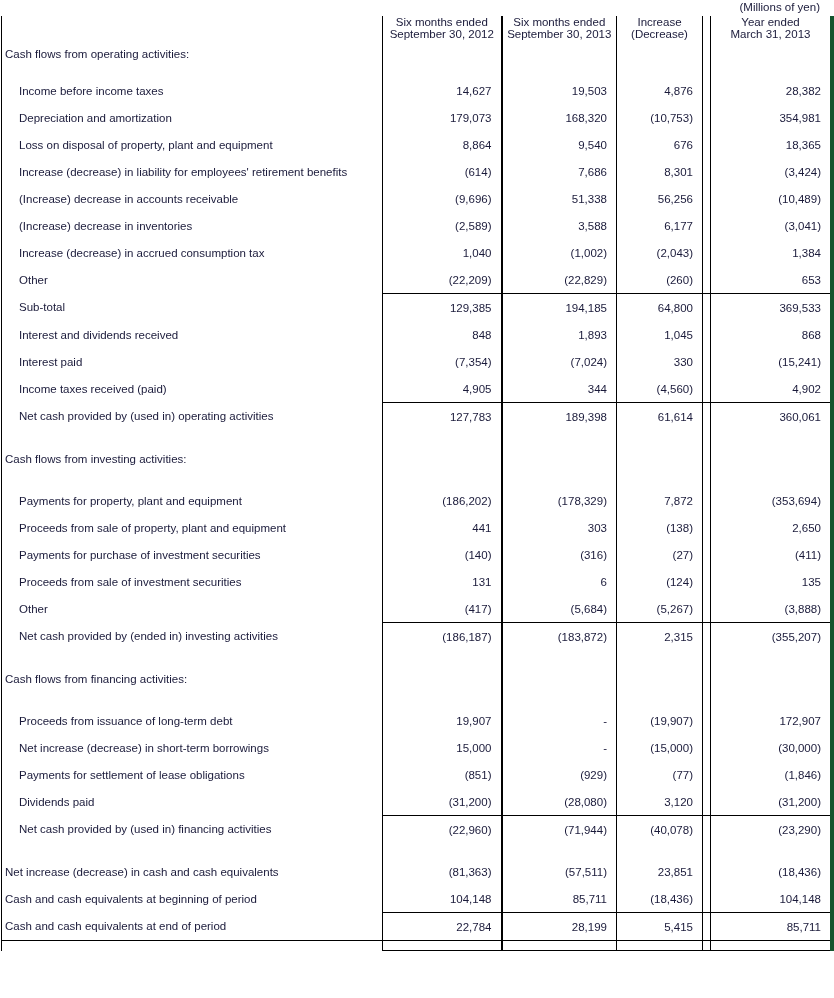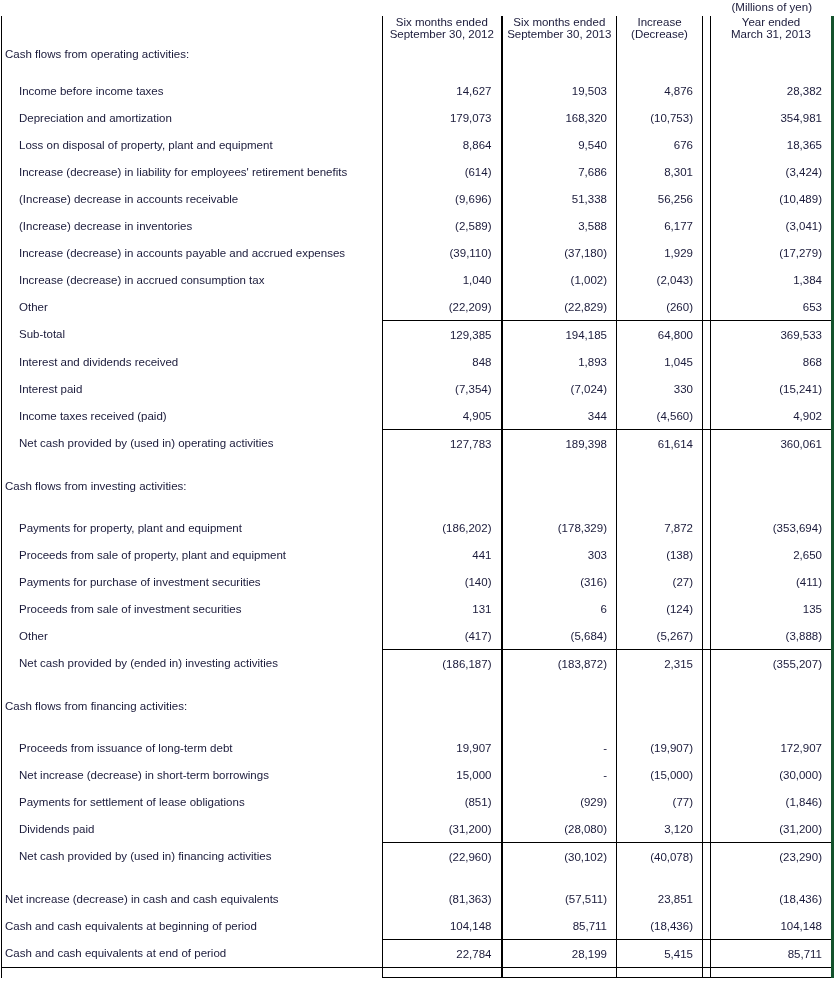--- a/index.html
+++ b/index.html
@@ -19,21 +19,21 @@
     position: relative;
     width: 834px;
     height: 998px;
     box-sizing: border-box;
   }
 
   
   .units-caption {
     position: absolute;
     top: 1px;
-    right: 22px;
+    right: 14px;
     font-size: 11.5px;
     line-height: 13px;
     color: #1a1a3a;
     white-space: nowrap;
   }
 
   
   .cf-table {
     position: absolute;
     top: 16px;
@@ -55,21 +55,21 @@
   
   col.c-label { width: 381px; }
   col.c-n1    { width: 119px; }
   col.c-n2    { width: 115px; }
   col.c-n3    { width: 86px;  }
   col.c-gap   { width: 8px;   }
   col.c-n4    { width: 122px; }
 
   
   .frame-left   { border-left: 1px solid #000; }
-  .frame-right  { border-right: 3px solid #14532d; }
+  .frame-right  { border-right: 5px solid #14532d; }
 
   
   .v-thin  { border-left: 1px solid #000; }
   .v-thick { border-left: 2px solid #000; }
 
   
   .row td {
     height: 27px;
   }
   .row td.lbl {
@@ -196,28 +196,20 @@
         </tr>
         <tr class="row">
           <td class="lbl frame-left ind1">(Increase) decrease in inventories</td>
           <td class="num v-thin">(2,589)</td>
           <td class="num v-thick">3,588</td>
           <td class="num v-thin">6,177</td>
           <td class="gap v-thin"></td>
           <td class="num v-thin frame-right">(3,041)</td>
         </tr>
         <tr class="row">
-          <td class="lbl frame-left ind1">Increase (decrease) in accounts payable and accrued expenses</td>
-          <td class="num v-thin">(39,110)</td>
-          <td class="num v-thick">(37,180)</td>
-          <td class="num v-thin">1,929</td>
-          <td class="gap v-thin"></td>
-          <td class="num v-thin frame-right">(17,279)</td>
-        </tr>
-        <tr class="row">
           <td class="lbl frame-left ind1">Increase (decrease) in accrued consumption tax</td>
           <td class="num v-thin">1,040</td>
           <td class="num v-thick">(1,002)</td>
           <td class="num v-thin">(2,043)</td>
           <td class="gap v-thin"></td>
           <td class="num v-thin frame-right">1,384</td>
         </tr>
         <tr class="row">
           <td class="lbl frame-left ind1">Other</td>
           <td class="num v-thin">(22,209)</td>
@@ -390,21 +382,21 @@
           <td class="lbl frame-left ind1">Dividends paid</td>
           <td class="num v-thin">(31,200)</td>
           <td class="num v-thick">(28,080)</td>
           <td class="num v-thin">3,120</td>
           <td class="gap v-thin"></td>
           <td class="num v-thin frame-right">(31,200)</td>
         </tr>
         <tr class="row rule-top-num">
           <td class="lbl frame-left ind1">Net cash provided by (used in) financing activities</td>
           <td class="num v-thin">(22,960)</td>
-          <td class="num v-thick">(30,102)</td>
+          <td class="num v-thick">(71,944)</td>
           <td class="num v-thin">(40,078)</td>
           <td class="gap v-thin"></td>
           <td class="num v-thin frame-right">(23,290)</td>
         </tr>
         <tr class="blank-row">
           <td class="lbl frame-left"></td>
           <td class="num v-thin"></td>
           <td class="num v-thick"></td>
           <td class="num v-thin"></td>
           <td class="gap v-thin"></td>

